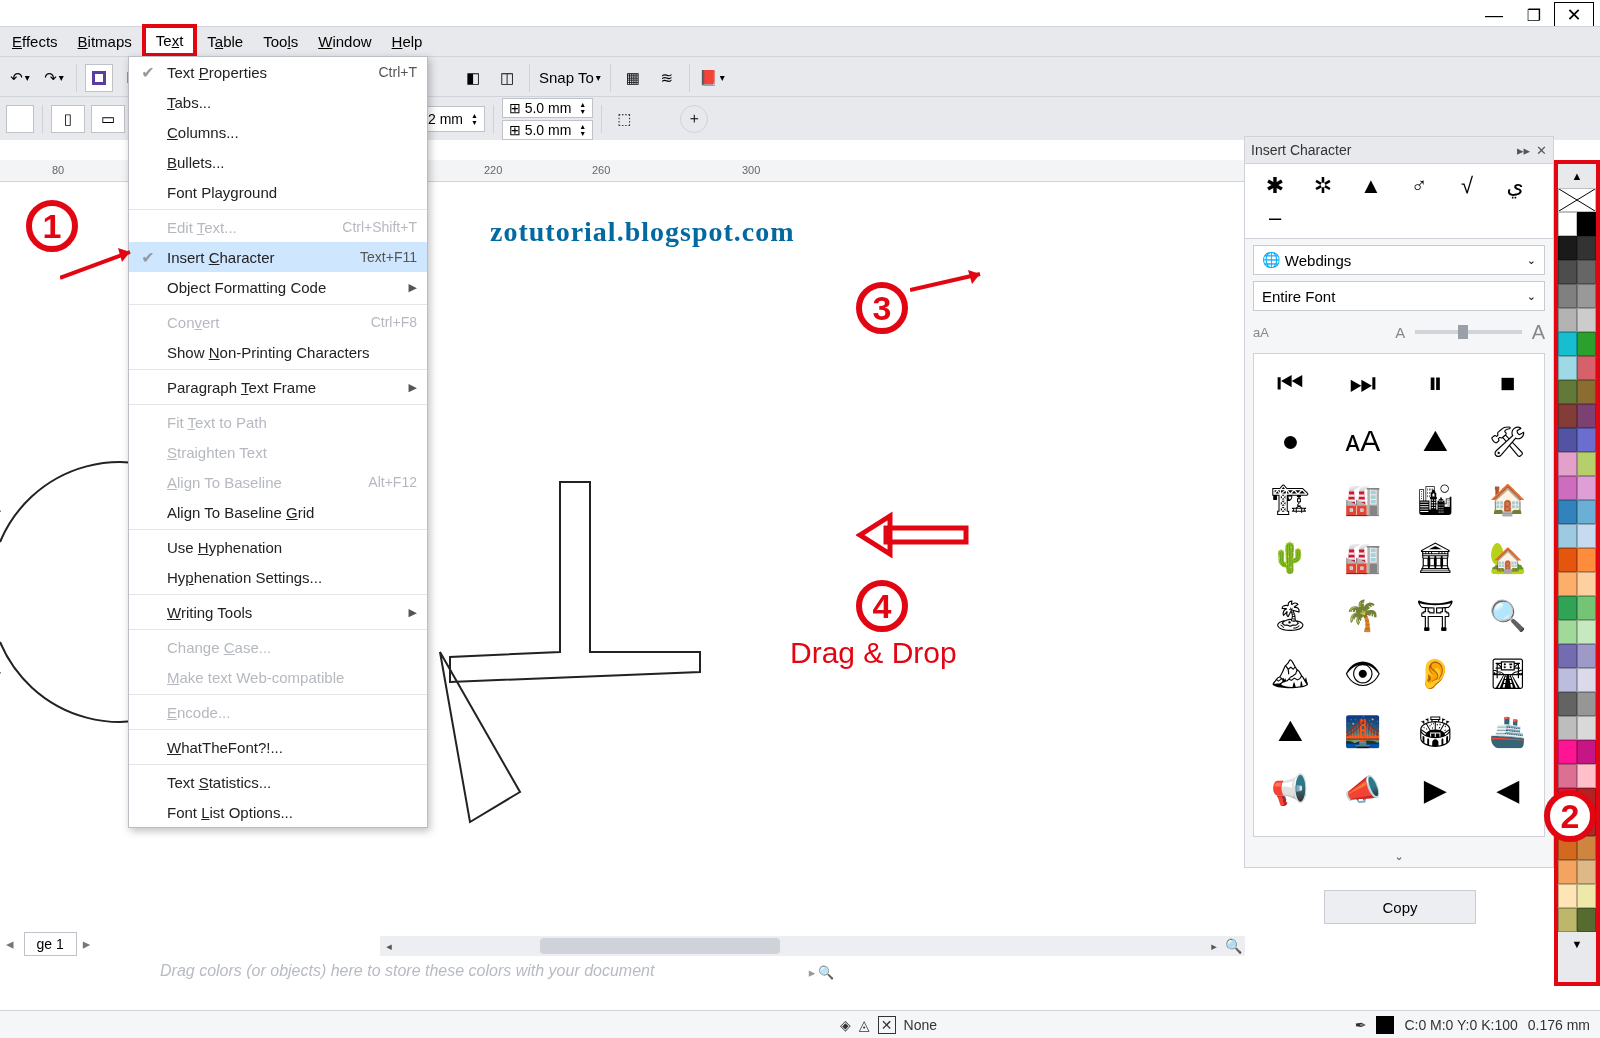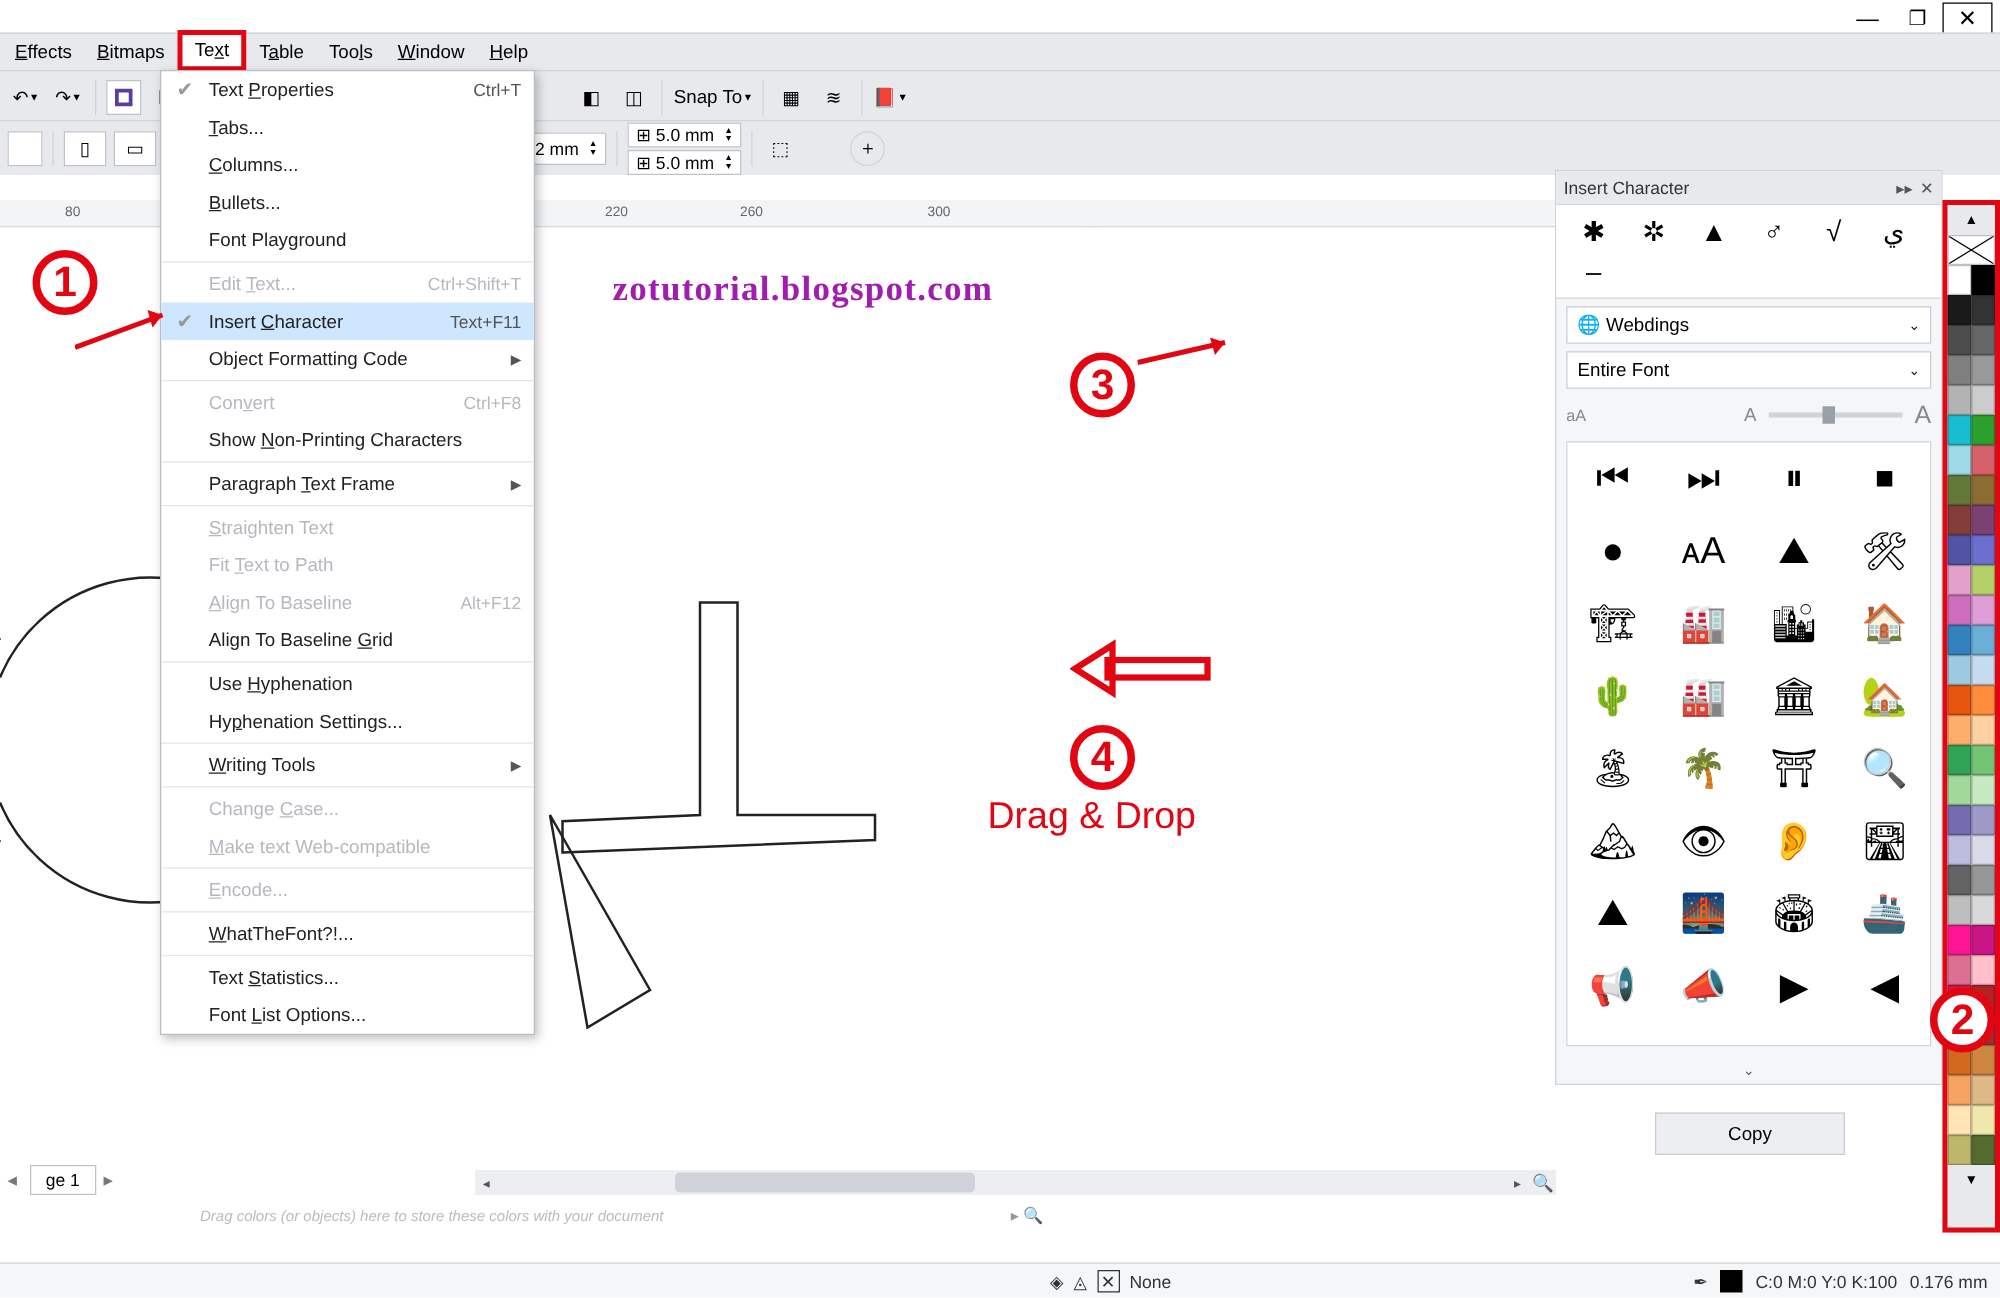--- a/index.html
+++ b/index.html
@@ -31,28 +31,28 @@
 .field .spin span{font-size:7px;line-height:7px;cursor:pointer;}
 .drop{font-size:10px;margin-left:2px;}
 
 
 .ruler{position:absolute;top:160px;left:0;right:0;height:22px;background:#f3f4f6;border-bottom:1px solid #d0d3d8;font-size:11px;color:#666;}
 .ruler .t{position:absolute;top:4px;}
 .ruler .unit{position:absolute;right:22px;top:4px;}
 
 
 .canvas{position:absolute;top:182px;left:0;bottom:52px;right:355px;background:#fff;overflow:hidden;}
-.wm{position:absolute;top:34px;left:490px;color:#a21caf;font:700 28px Georgia,serif;letter-spacing:1px;}
+.wm{position:absolute;top:34px;left:490px;color:#0369a1;font:700 28px Georgia,serif;letter-spacing:1px;}
 .pagename{position:absolute;left:0;bottom:30px;height:24px;display:flex;align-items:center;}
 .pagename .tab{padding:3px 12px;border:1px solid #bfc3c9;background:#fff;margin-left:4px;font-size:14px;}
 .hscroll{position:absolute;left:380px;bottom:30px;right:0;height:20px;background:#eceef1;}
 .hscroll .thumb{position:absolute;left:160px;width:240px;top:2px;bottom:2px;background:#cfd3d9;border-radius:4px;}
 .hscroll .arr{position:absolute;top:0;bottom:0;width:18px;display:flex;align-items:center;justify-content:center;font-size:11px;color:#555;}
 .zoomico{position:absolute;right:2px;top:2px;font-size:14px;}
-.colhint{position:absolute;left:160px;bottom:6px;color:#b7bbc2;font-style:italic;font-size:12px;}
+.colhint{position:absolute;left:160px;bottom:6px;color:#b7bbc2;font-style:italic;font-size:16px;}
 .colhint-r{position:absolute;right:410px;bottom:6px;color:#999;font-size:13px;}
 
 
 .ddmenu{position:absolute;top:56px;left:128px;width:300px;background:#fff;border:1px solid #b9bdc4;box-shadow:2px 3px 8px rgba(0,0,0,.25);z-index:50;}
 .ddmenu .row{display:flex;align-items:center;height:30px;padding:0 10px 0 0;}
 .ddmenu .row .ic{width:38px;display:flex;align-items:center;justify-content:center;color:#999;font-size:16px;}
 .ddmenu .row .tx{flex:1;font-size:15px;color:#222;}
 .ddmenu .row .sc{font-size:14px;color:#555;}
 .ddmenu .row .ar{font-size:11px;color:#555;margin-left:6px;}
 .ddmenu .row.dim .tx,.ddmenu .row.dim .sc{color:#b5b9bf;}
@@ -268,25 +268,25 @@
     </div>
     <div class="sep"></div>
     <div class="row">
       <div class="ic"></div>
       <div class="tx">Paragraph <u>T</u>ext Frame</div>
       <div class="ar">▶</div>
     </div>
     <div class="sep"></div>
     <div class="row dim">
       <div class="ic"></div>
+      <div class="tx">Fit <u>T</u>ext to Path</div>
+    </div>
+    <div class="row dim">
+      <div class="ic"></div>
       <div class="tx"><u>S</u>traighten Text</div>
-    </div>
-    <div class="row dim">
-      <div class="ic"></div>
-      <div class="tx">Fit <u>T</u>ext to Path</div>
     </div>
     <div class="row dim">
       <div class="ic"></div>
       <div class="tx"><u>A</u>lign To Baseline</div>
       <div class="sc">Alt+F12</div>
     </div>
     <div class="row">
       <div class="ic"></div>
       <div class="tx">Align To Baseline <u>G</u>rid</div>
     </div>

